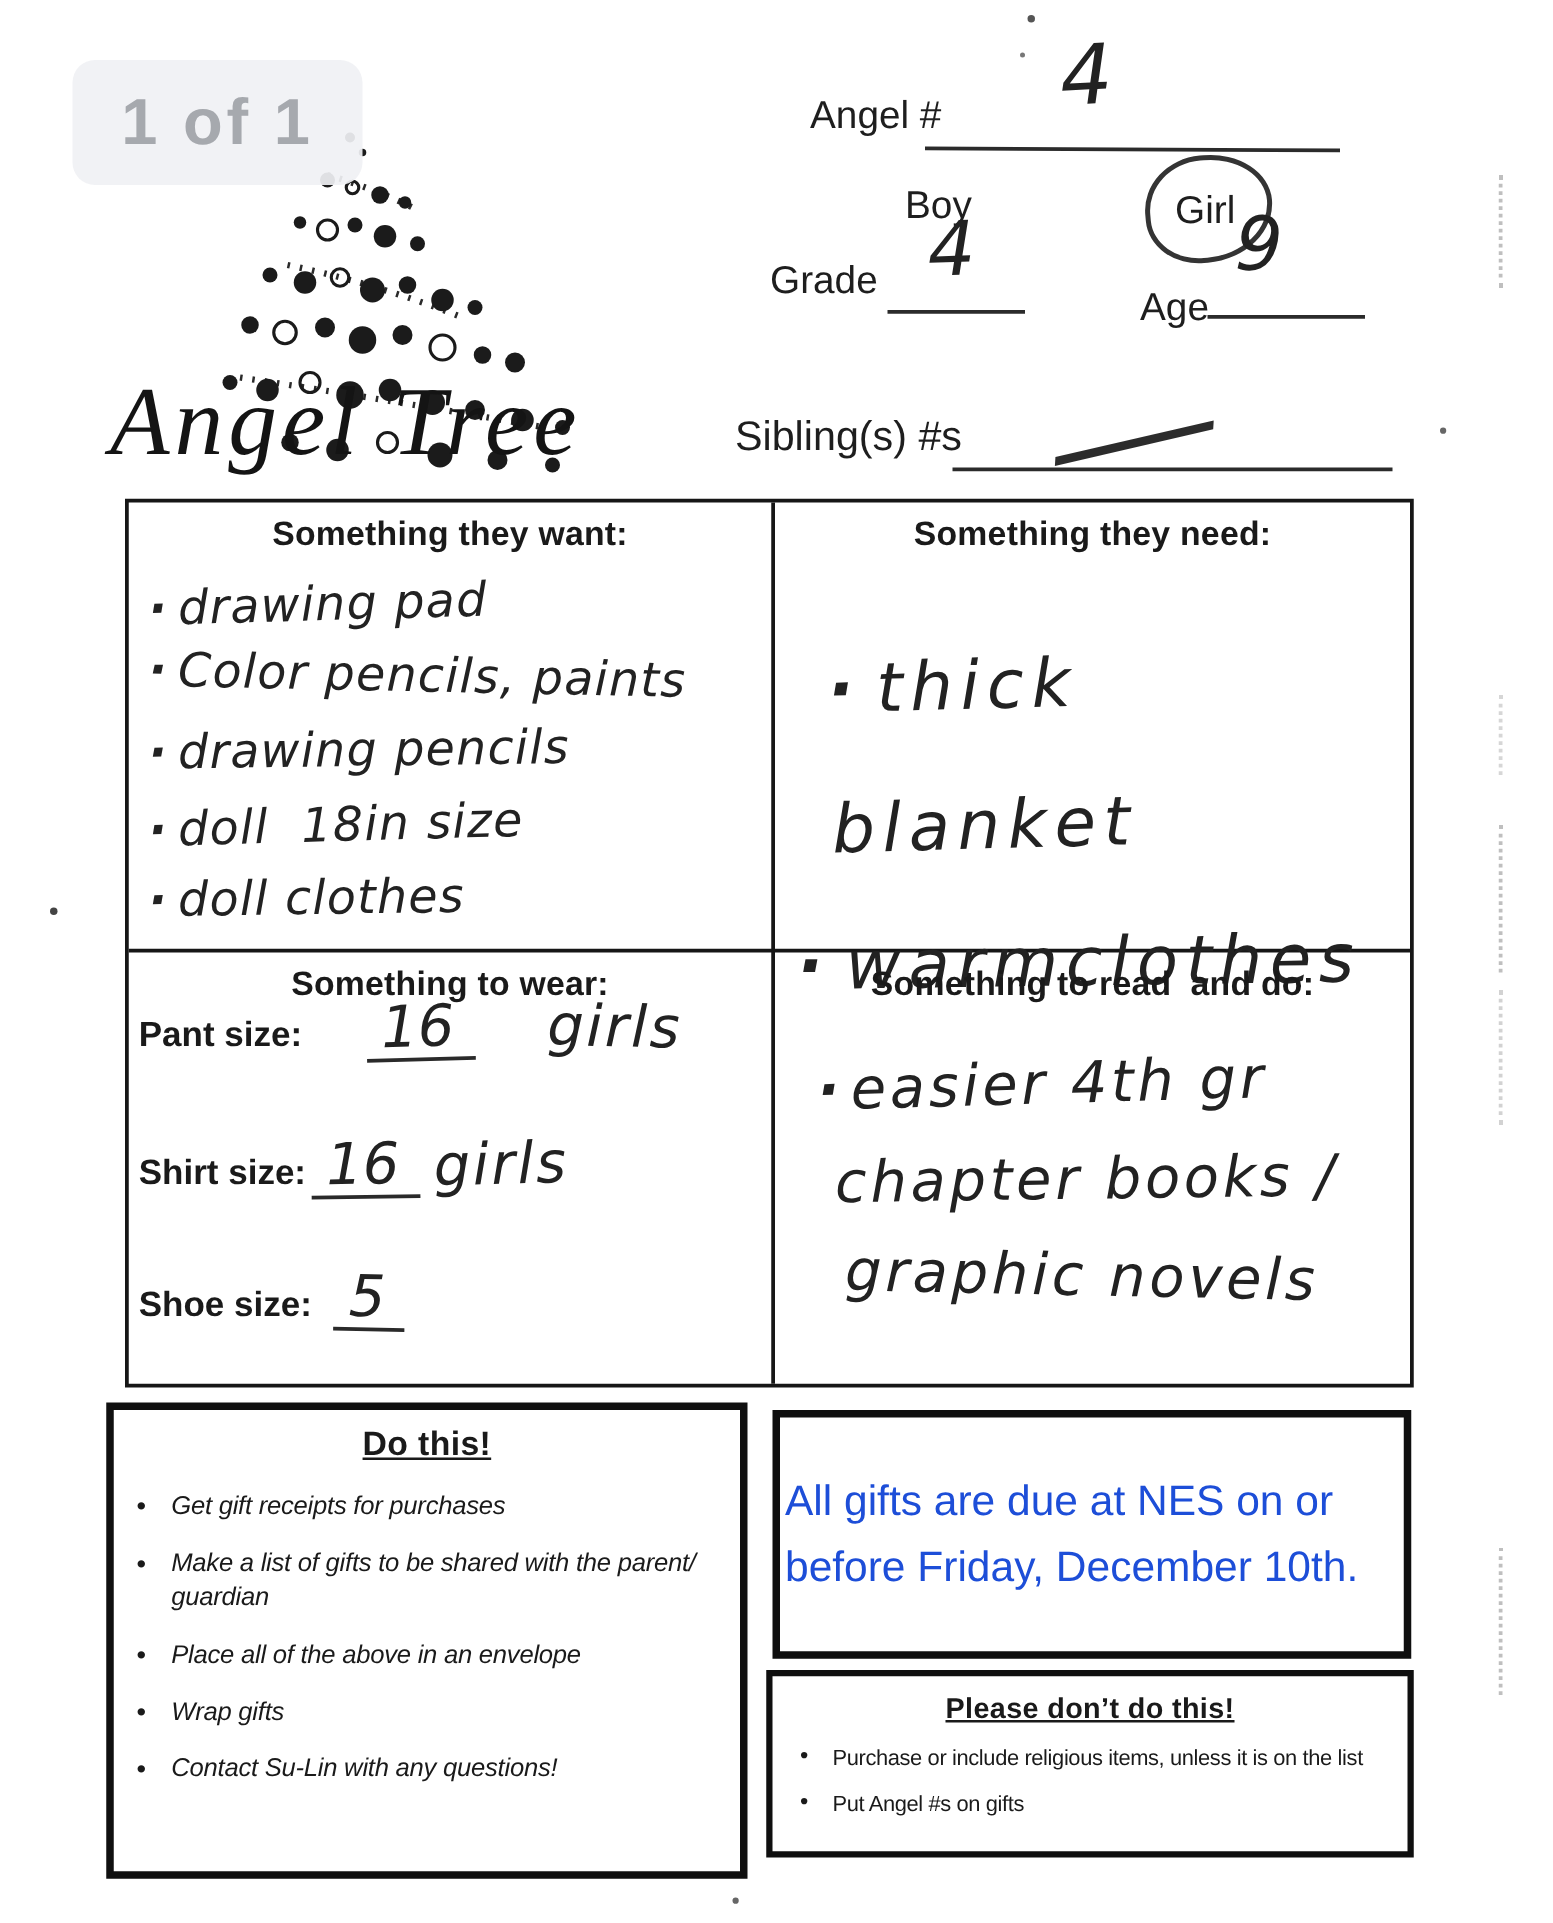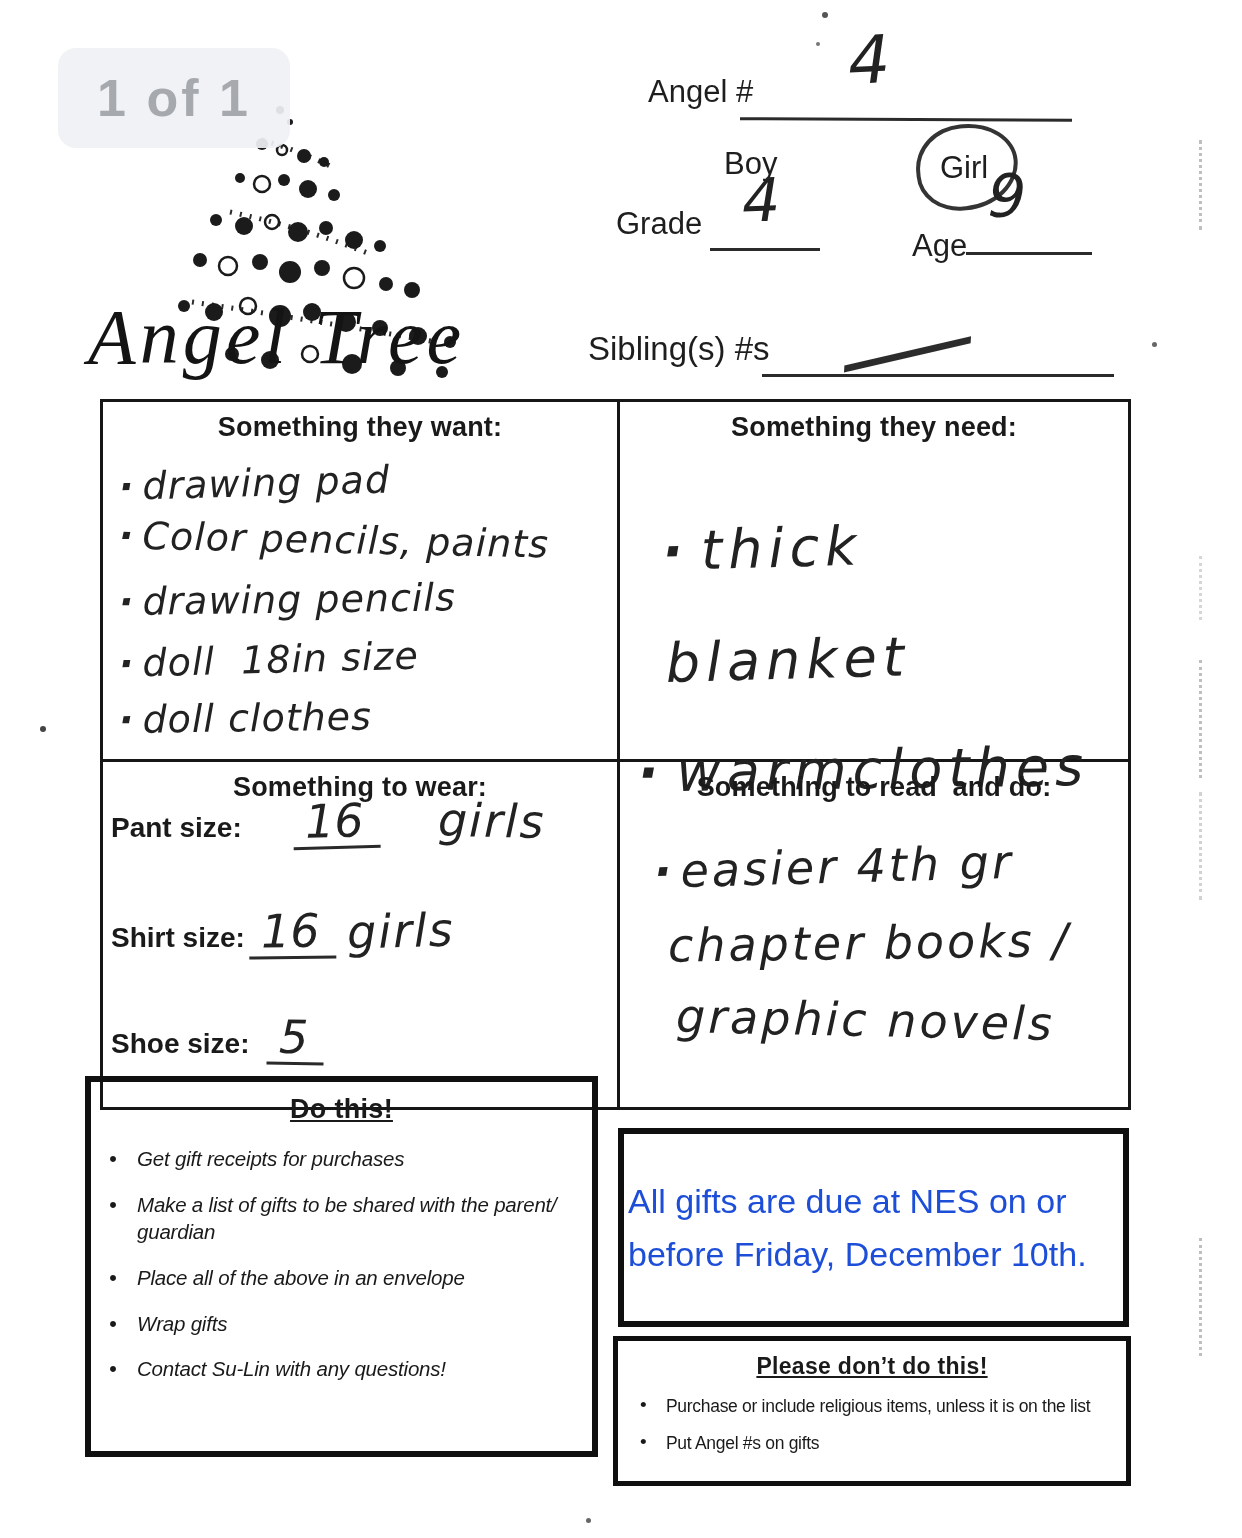--- a/index.html
+++ b/index.html
@@ -47,21 +47,21 @@
   .rot-b { transform:rotate(1.2deg); }
   .rot-c { transform:rotate(-0.8deg); }
 
   .wrow { position:absolute; left:8px; display:flex; align-items:baseline; }
   .wrow-1 { top:36px;gap:47px; } .wrow-2 { top:146px; } .wrow-3 { top:252px; }
   .wlbl { font-weight:700; font-size:28px; white-space:nowrap; }
   .wsize { font-size:46px; margin-left:4px; padding:0 16px 2px 12px; border-bottom:3px solid #2a2a2a; line-height:1; }
   .wnote { font-size:46px; margin-left:12px; letter-spacing:2px; line-height:1; }
 
   
-  .dobox { position:absolute; left:85px; top:1076px; width:513px; height:381px; border:6px solid #101010; }
+  .dobox { position:absolute; left:85px; top:1122px; width:513px; height:381px; border:6px solid #101010; }
   .boxtitle { font-weight:700; text-align:center; text-decoration:underline; letter-spacing:.3px; }
   .dobox .boxtitle { font-size:27px; margin-top:12px; }
   .dobox ul { list-style:none; margin:20px 8px 0 10px;font-style:italic; }
   .dobox li { font-size:20.5px; letter-spacing:-0.2px; margin-bottom:18px; padding-left:36px; position:relative; line-height:1.35; }
   .dobox li::before { content:"•"; position:absolute; left:8px; top:-1px; font-size:22px; }
 
   .duebox { position:absolute; left:618px; top:1128px; width:511px; height:199px; border:6px solid #0f0f0f; display:flex; align-items:center; }
   .duebox p { font-size:34px; line-height:1.55; padding:0 18px 0 4px; color:#1d4ed8; }
 
   .dontbox { position:absolute; left:613px; top:1336px; width:518px; height:150px; border:5px solid #0f0f0f; overflow:hidden; }

